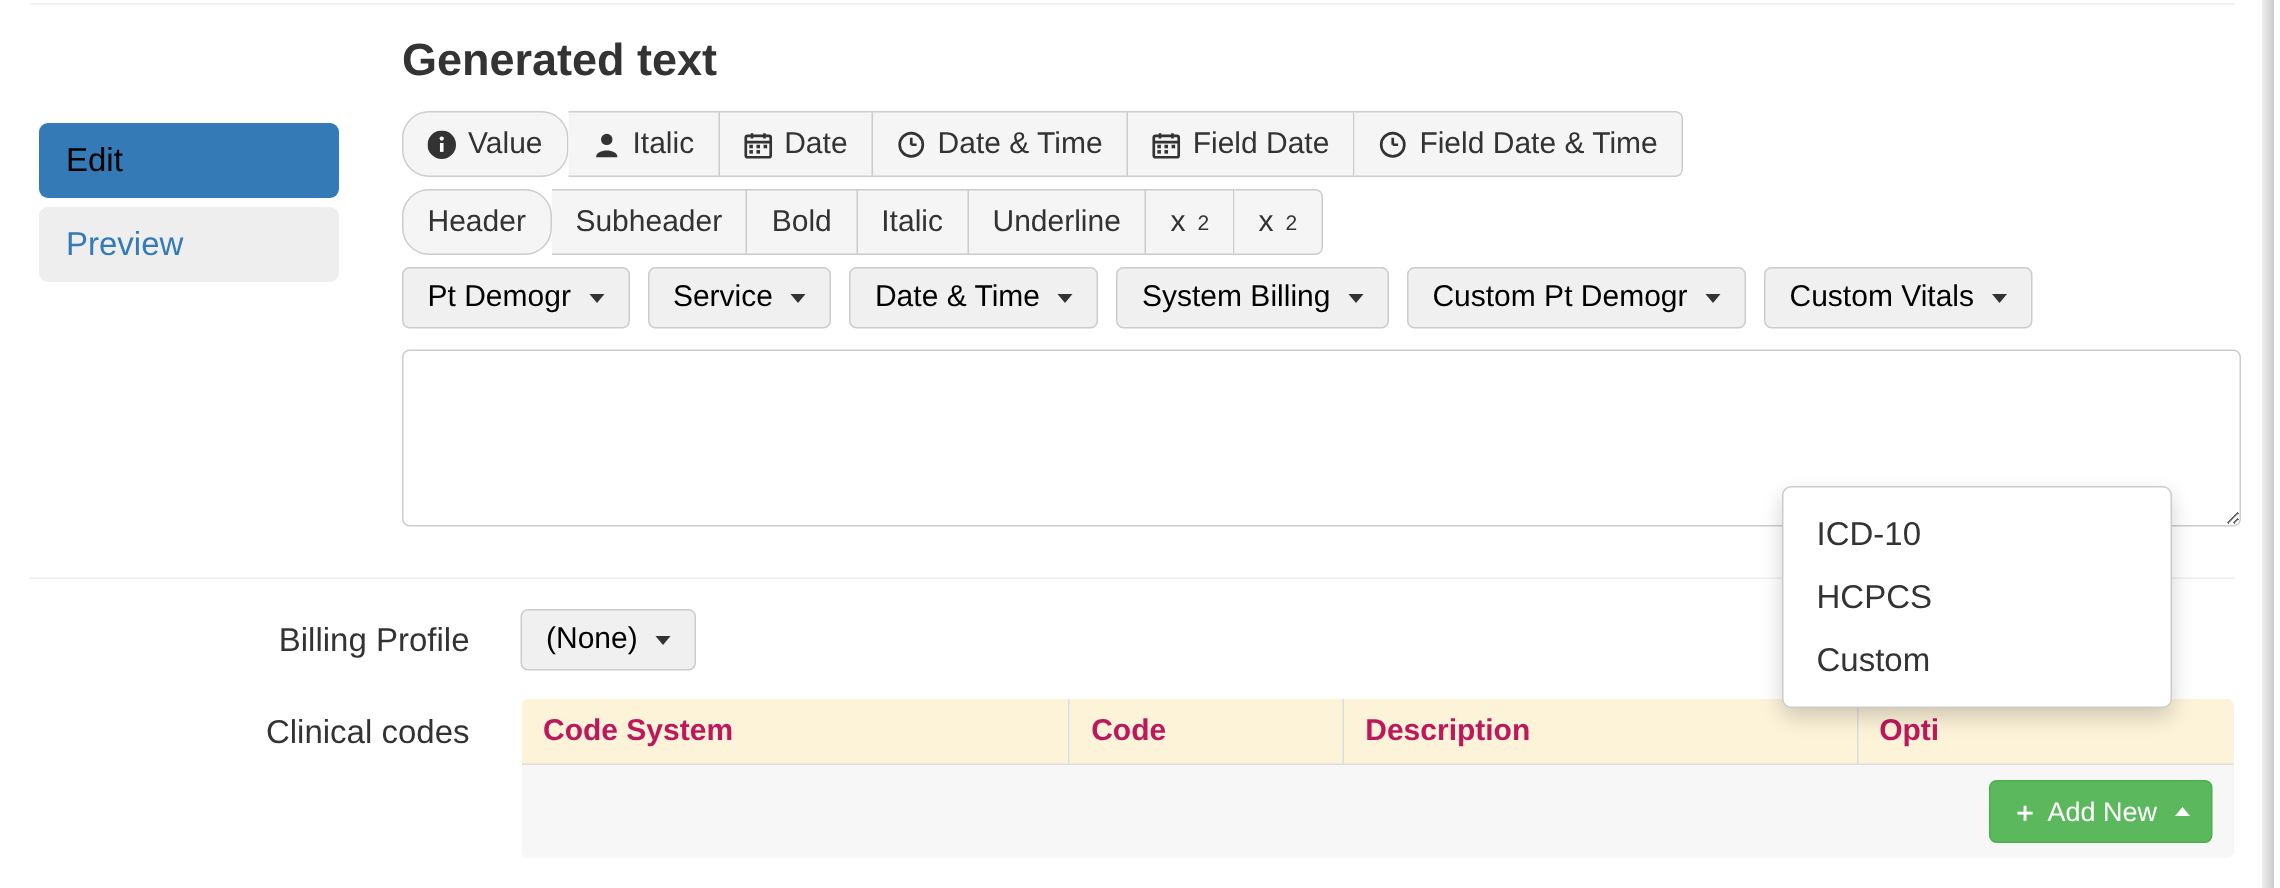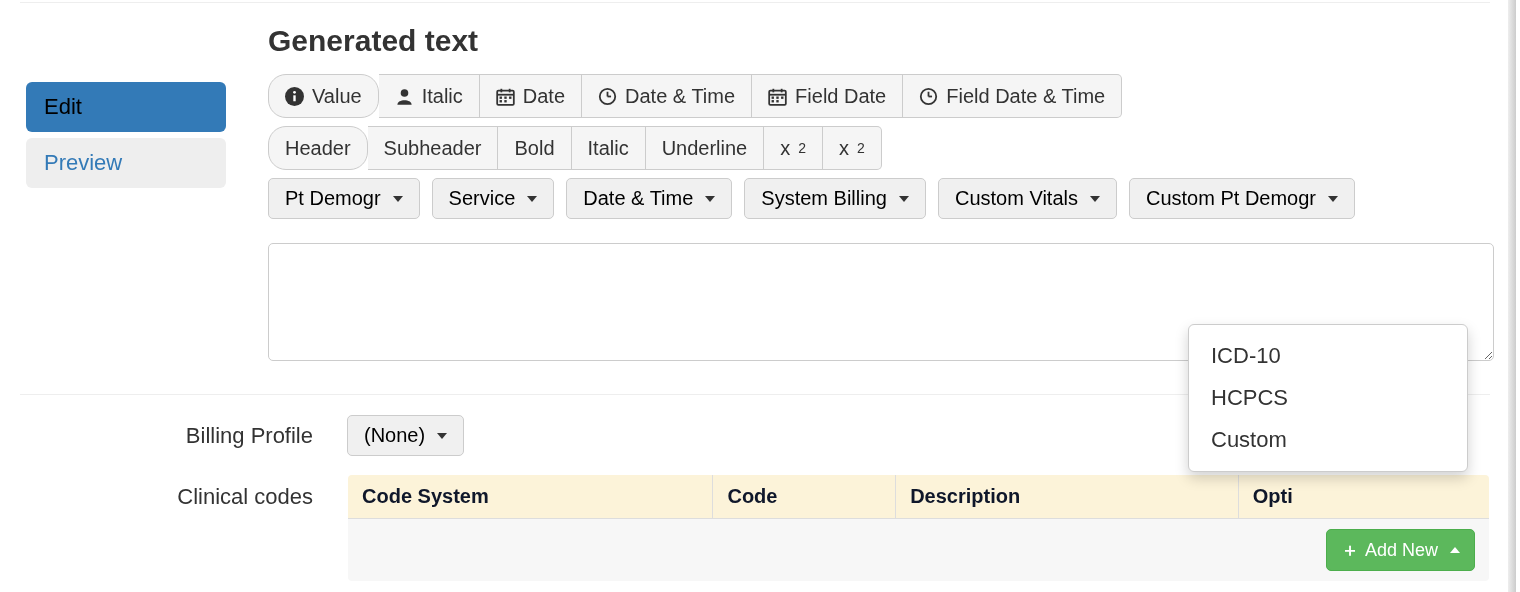--- a/index.html
+++ b/index.html
@@ -121,21 +121,21 @@
     width: 0; height: 0;
     border-left: 5px solid transparent;
     border-right: 5px solid transparent;
     border-bottom: 6px solid #fff;
     margin-left: 6px;
     vertical-align: middle;
   }
   .dd-row {
     display: flex;
     gap: 12px;
-    margin-bottom: 14px;
+    margin-bottom: 4px;
     flex-wrap: wrap;
   }
   .btn-single {
     border-radius: 5px;
     background: #f0f0f0;
     border: 1px solid #ccc;
     display: inline-flex;
     align-items: center;
     gap: 6px;
     font-size: 20px;
@@ -171,21 +171,21 @@
   }
   .table {
     width: 100%;
     border: 1px solid #ddd;
     border-radius: 5px;
     border-collapse: collapse;
     overflow: hidden;
   }
   .table thead th {
     background: #fcf3d9;
-    color: #0f172a;
+    color: #be185d;
     font-weight: 700;
     text-align: left;
     padding: 10px 14px;
     border: 1px solid #ddd;
     font-size: 20px;
   }
   .table tbody td {
     background: #f7f7f7;
     border: 1px solid #ddd;
     padding: 10px 14px;
@@ -202,21 +202,21 @@
     align-items: center;
     gap: 6px;
     cursor: pointer;
   }
   .sub { font-size: 0.7em; vertical-align: sub; }
   .sup { font-size: 0.7em; vertical-align: super; }
   .dropdown-menu {
     position: absolute;
     top: 324px;
     left: 1188px;
-    width: 280px;
+    width: 260px;
     background: #fff;
     border: 1px solid #ccc;
     border-radius: 6px;
     box-shadow: 0 6px 14px rgba(0,0,0,0.18);
     padding: 10px 0;
     z-index: 100;
   }
   .dropdown-menu .dd-item {
     padding: 8px 22px;
     font-size: 22px;
@@ -358,25 +358,25 @@
       </button>
       <button class="btn-single">
         <span>Date &amp; Time</span>
           <span class="caret"></span>
       </button>
       <button class="btn-single">
         <span>System Billing</span>
           <span class="caret"></span>
       </button>
       <button class="btn-single">
+        <span>Custom Pt Demogr</span>
+          <span class="caret"></span>
+      </button>
+      <button class="btn-single">
         <span>Custom Vitals</span>
-          <span class="caret"></span>
-      </button>
-      <button class="btn-single">
-        <span>Custom Pt Demogr</span>
           <span class="caret"></span>
       </button>
     </div>
 
     <div style="position:relative;">
       <textarea class="textarea" value="" style=""></textarea>
     </div>
   </div>
 </div>
 

